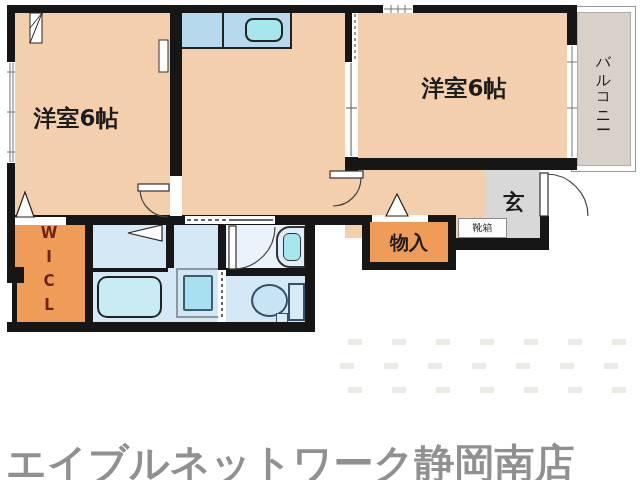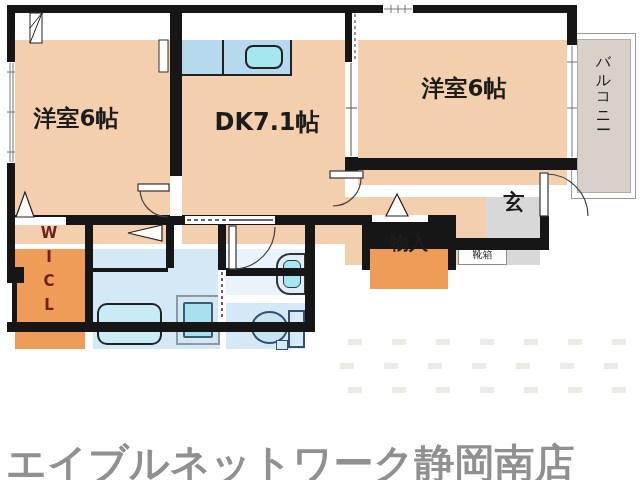--- a/index.html
+++ b/index.html
@@ -1,19 +1,19 @@
 <!DOCTYPE html>
 <html><head>
 <meta charset="utf-8">
 <style>
   html,body{margin:0;padding:0;background:#fff;}
   #canvas{position:relative;width:640px;height:480px;background:#ffffff;overflow:hidden;
           font-family:"DejaVu Sans","Liberation Sans",sans-serif;}
   .abs{position:absolute;}
-  .fill{position:absolute;margin-top:27px;}
+  .fill{position:absolute;}
   .wall{position:absolute;background:#161616;}
   .open{position:absolute;background:#ffffff;}
   .label{position:absolute;color:#1c1c1c;transform:translate(-50%,-50%);white-space:nowrap;}
   .vtext{writing-mode:vertical-rl;text-orientation:upright;transform:translate(-50%,-50%);
          letter-spacing:2px;}
   svg.overlay{position:absolute;left:0;top:0;pointer-events:none;}
 </style>
 </head>
 <body>
 
@@ -159,21 +159,20 @@
     </g>
 
     <g fill="#fff" stroke="#222" stroke-width="1.2">
       <path d="M 25 192 L 34 217 L 16 217 Z"></path>
       <path d="M 128 233 L 162 225 L 162 241 Z"></path>
       <path d="M 397 194 L 408 216 L 386 216 Z"></path>
     </g>
   </svg>
 
   <div class="label" style="left:76px;top:118px;font-size:23px;font-weight:600;">洋室6帖</div>
-  <div class="label" style="left:267px;top:122px;font-size:24px;font-weight:600;">DK7.1帖</div>
   <div class="label" style="left:464px;top:88px;font-size:23px;font-weight:600;">洋室6帖</div>
   <div class="label vtext" style="left:603px;top:84px;font-size:15px;">バルコニー</div>
   <div class="label" style="left:514px;top:202px;font-size:21px;font-weight:600;">玄</div>
   <div class="label" style="left:409px;top:243px;font-size:19px;font-weight:600;">物入</div>
   <div class="label vtext" style="left:49px;top:272px;font-size:15px;font-weight:bold;color:#6b2417;letter-spacing:6px;">WICL</div>
 
   <div class="abs" style="left:6px;top:436px;font-size:40px;font-weight:bold;color:#909090;white-space:nowrap;letter-spacing:0px;">エイブルネットワーク静岡南店</div>
 </div>
 
 </body></html>

